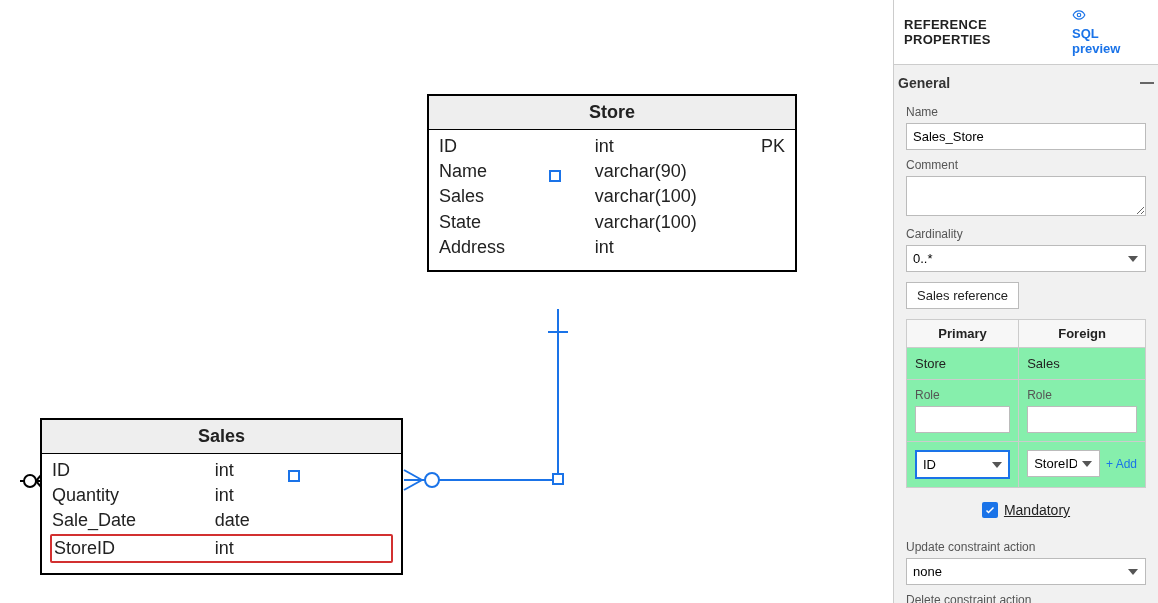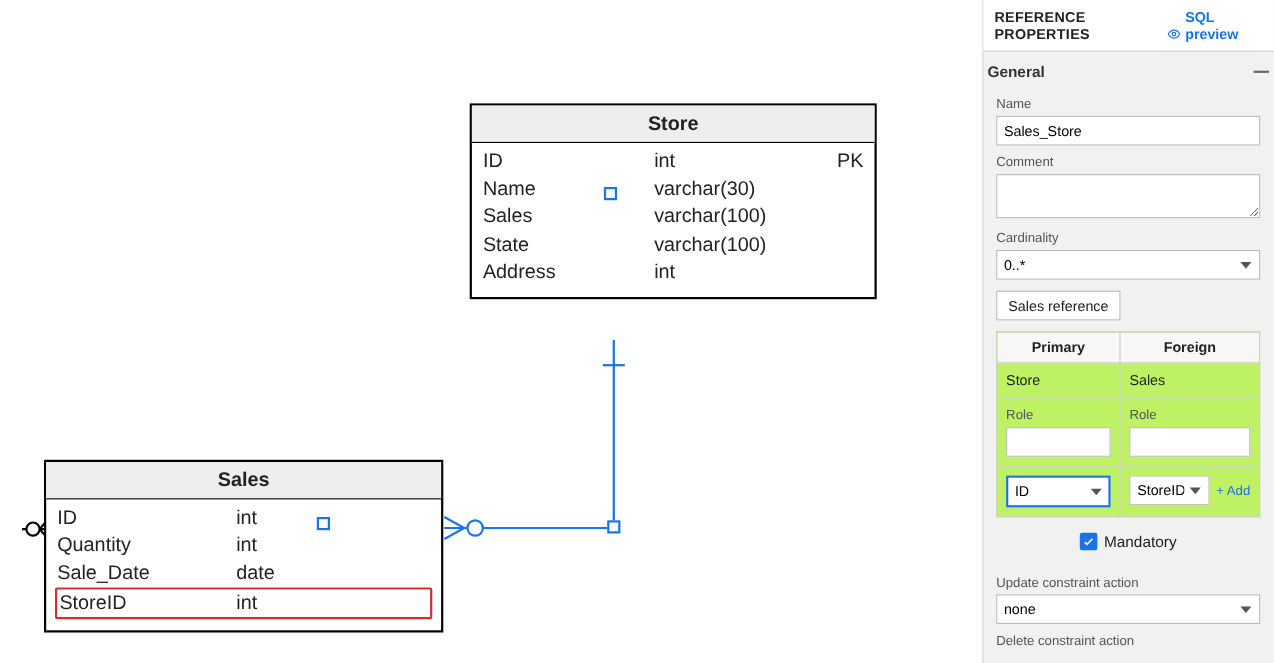--- a/index.html
+++ b/index.html
@@ -2,56 +2,56 @@
 <html><head>
 <meta charset="utf-8">
 <style>
   * { box-sizing: border-box; }
   html, body { margin:0; padding:0; font-family: Arial, Helvetica, sans-serif; font-size:14px; color:#222; }
   .app { display:flex; width:1158px; height:603px; background:#fff; }
   .canvas { position:relative; flex:1; background:#fff; overflow:hidden; }
   .panel { width:265px; background:#f1f1f1; border-left:1px solid #ccc; display:flex; flex-direction:column; }
   .panel-header { display:flex; justify-content:space-between; align-items:center; background:#fff; padding:8px 10px; border-bottom:1px solid #ccc; }
   .panel-header .title { font-weight:bold; font-size:13px; letter-spacing:0.3px; }
-  .sql-preview { color:#1a73e8; font-size:13px; font-weight:600; display:flex; align-items:flex-end; gap:4px; cursor:pointer; }
+  .sql-preview { color:#1a73e8; font-size:13px; font-weight:600; display:flex; align-items:flex-start; gap:4px; cursor:pointer;flex-direction:column; }
   .sql-preview svg { width:14px; height:14px; }
   .panel-body { flex:1; overflow:auto; padding:0 0 10px 0; }
   .section-header { display:flex; justify-content:space-between; align-items:center; padding:10px 4px 6px; font-weight:600; font-size:14px; color:#333; }
   .section-header .collapse { width:14px; height:2px; background:#666; cursor:pointer; }
   .section-body { padding:0 12px 4px; }
   .field-label { font-size:12px; color:#555; margin:8px 0 4px; }
   input[type=text].form, textarea.form, select.form {
     width:100%; padding:5px 6px; font-size:13px; border:1px solid #bbb; background:#fff; font-family:inherit;
   }
   textarea.form { height:40px; resize:vertical; }
   select.form { appearance:none; background-image:none; padding-right:22px; }
   .select-wrap { position:relative; }
   .select-wrap::after {
     content:""; position:absolute; right:8px; top:50%; width:0; height:0;
     border-left:5px solid transparent; border-right:5px solid transparent; border-top:6px solid #555;
     transform:translateY(-50%); pointer-events:none;
   }
   .btn { display:inline-block; background:#fff; border:1px solid #bbb; padding:5px 10px; font-size:13px; cursor:pointer; }
-  .ref-table { width:100%; border-collapse:collapse; border:1px solid #ccc; margin-top:10px; background:#bef264; }
+  .ref-table { width:100%; border-collapse:collapse; border:1px solid #ccc; margin-top:10px; background:#86efac; }
   .ref-table th { background:#f7f7f7; border:1px solid #ccc; padding:6px; font-weight:600; font-size:13px; }
   .ref-table td { border:1px solid #ccc; padding:8px; vertical-align:top; }
   .ref-table .label-row td { font-size:13px; padding-top:8px; padding-bottom:8px; }
   .role-label { font-size:12px; color:#555; margin-bottom:4px; }
   .role-input { width:100%; border:1px solid #bbb; padding:5px 6px; font-size:13px; }
   .id-select-row { display:flex; gap:6px; align-items:center; }
   .id-select { flex:1; position:relative; }
   .id-select select { width:100%; padding:5px 22px 5px 6px; font-size:13px; border:1px solid #bbb; background:#fff; appearance:none;}
   .id-select.primary select { border:2px solid #1a73e8; }
   .id-select::after {
     content:""; position:absolute; right:8px; top:50%; width:0; height:0;
     border-left:5px solid transparent; border-right:5px solid transparent; border-top:6px solid #555;
     transform:translateY(-50%); pointer-events:none;
   }
   .add-link { color:#1a73e8; font-size:12px; cursor:pointer; white-space:nowrap; }
-  .mandatory-row { display:flex; align-items:flex-start; gap:6px; justify-content:center; padding:14px 0; }
+  .mandatory-row { display:flex; align-items:flex-start; gap:6px; justify-content:center; padding:14px 0;text-decoration:underline; }
   .chk { width:16px; height:16px; background:#1a73e8; display:flex; align-items:center; justify-content:center; border-radius:2px;}
   .chk svg { width:12px; height:12px; }
   
   .er-table { position:absolute; border:2px solid #000; background:#fff; }
   .er-table .er-header { background:#eee; padding:6px 10px; font-weight:bold; text-align:center; font-size:18px; border-bottom:1px solid #000;}
   .er-table .er-body { padding:4px 10px 10px; }
   .er-row { display:flex; font-size:18px; line-height:1.4; }
   .er-row .c1 { flex:0 0 48%; }
   .er-row .c2 { flex:0 0 38%; }
   .er-row .c3 { flex:0 0 14%; text-align:right; }
@@ -93,21 +93,21 @@
     <div class="er-table store" style="left:427px; top:94px; width:370px;">
       <div class="er-header">Store</div>
       <div class="er-body">
         <div class="er-row">
           <span class="c1">ID</span>
           <span class="c2">int</span>
           <span class="c3">PK</span>
         </div>
         <div class="er-row">
           <span class="c1">Name</span>
-          <span class="c2">varchar(30)</span>
+          <span class="c2">varchar(90)</span>
           <span class="c3"></span>
         </div>
         <div class="er-row">
           <span class="c1">Sales</span>
           <span class="c2">varchar(100)</span>
           <span class="c3"></span>
         </div>
         <div class="er-row">
           <span class="c1">State</span>
           <span class="c2">varchar(100)</span>

